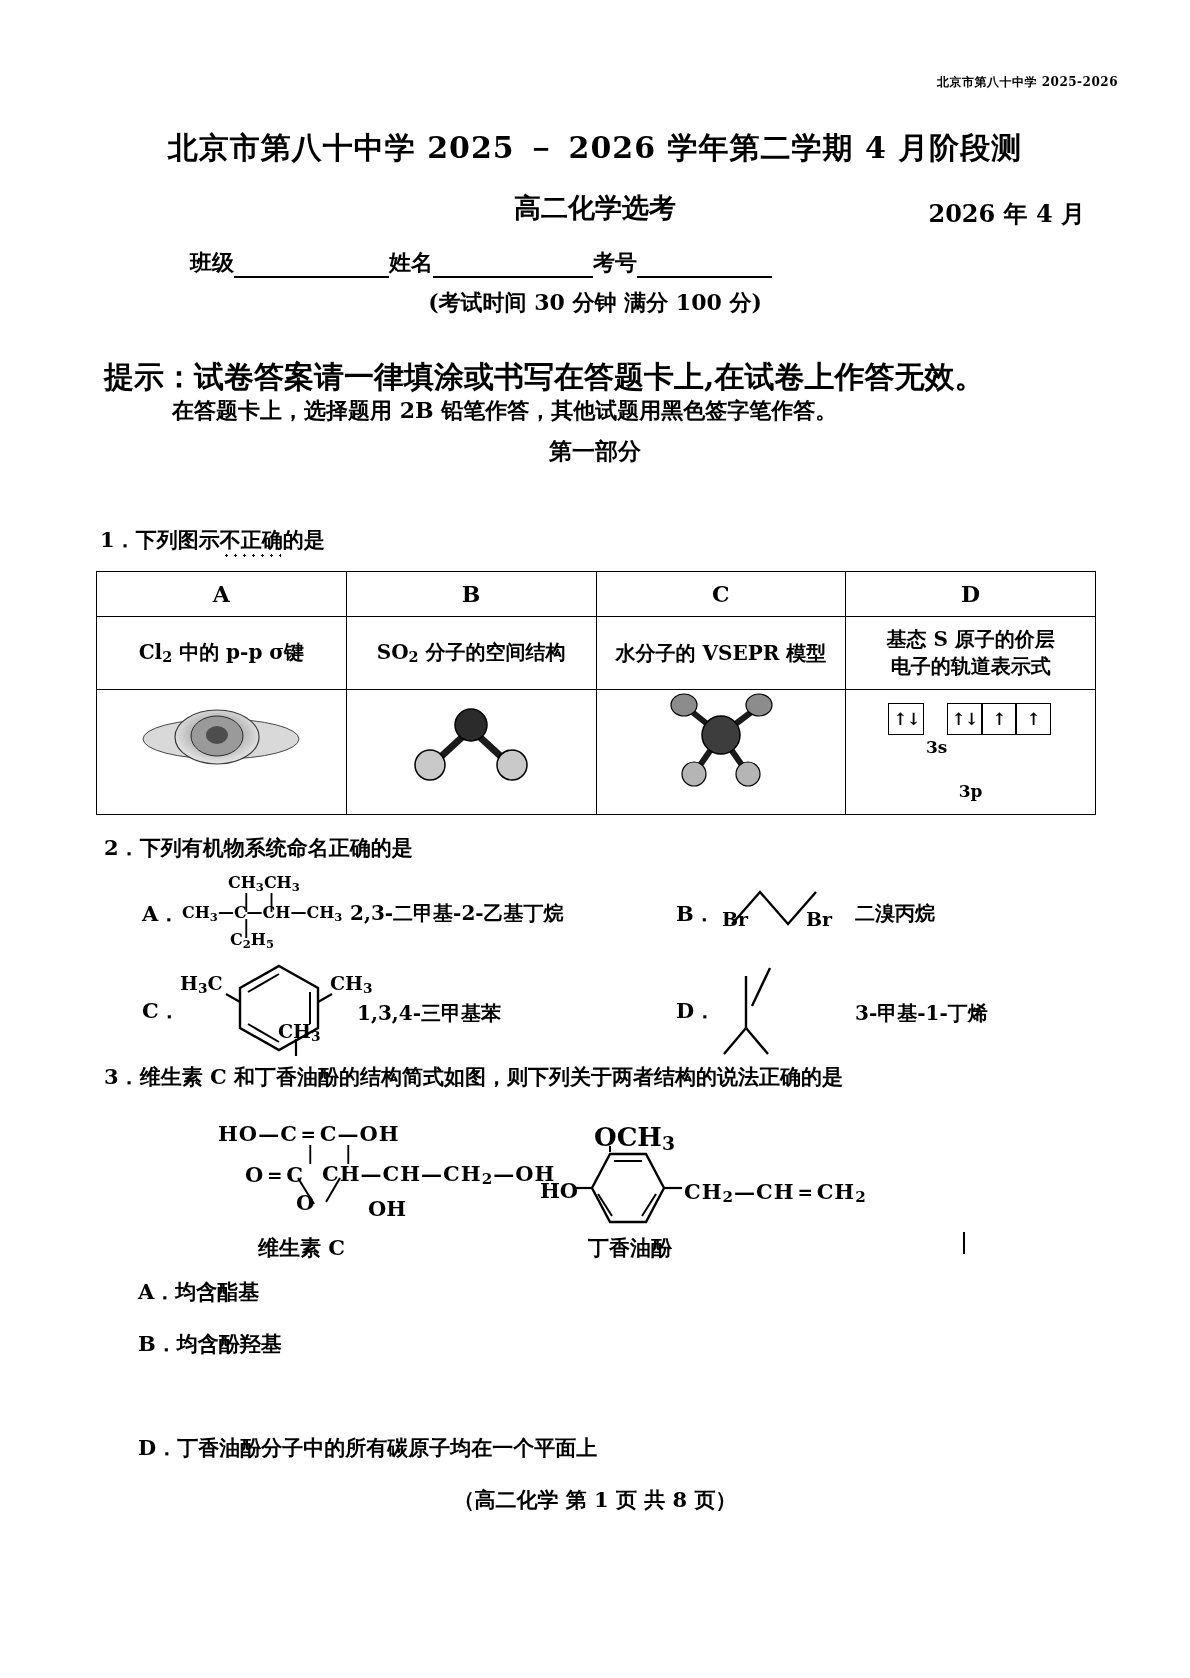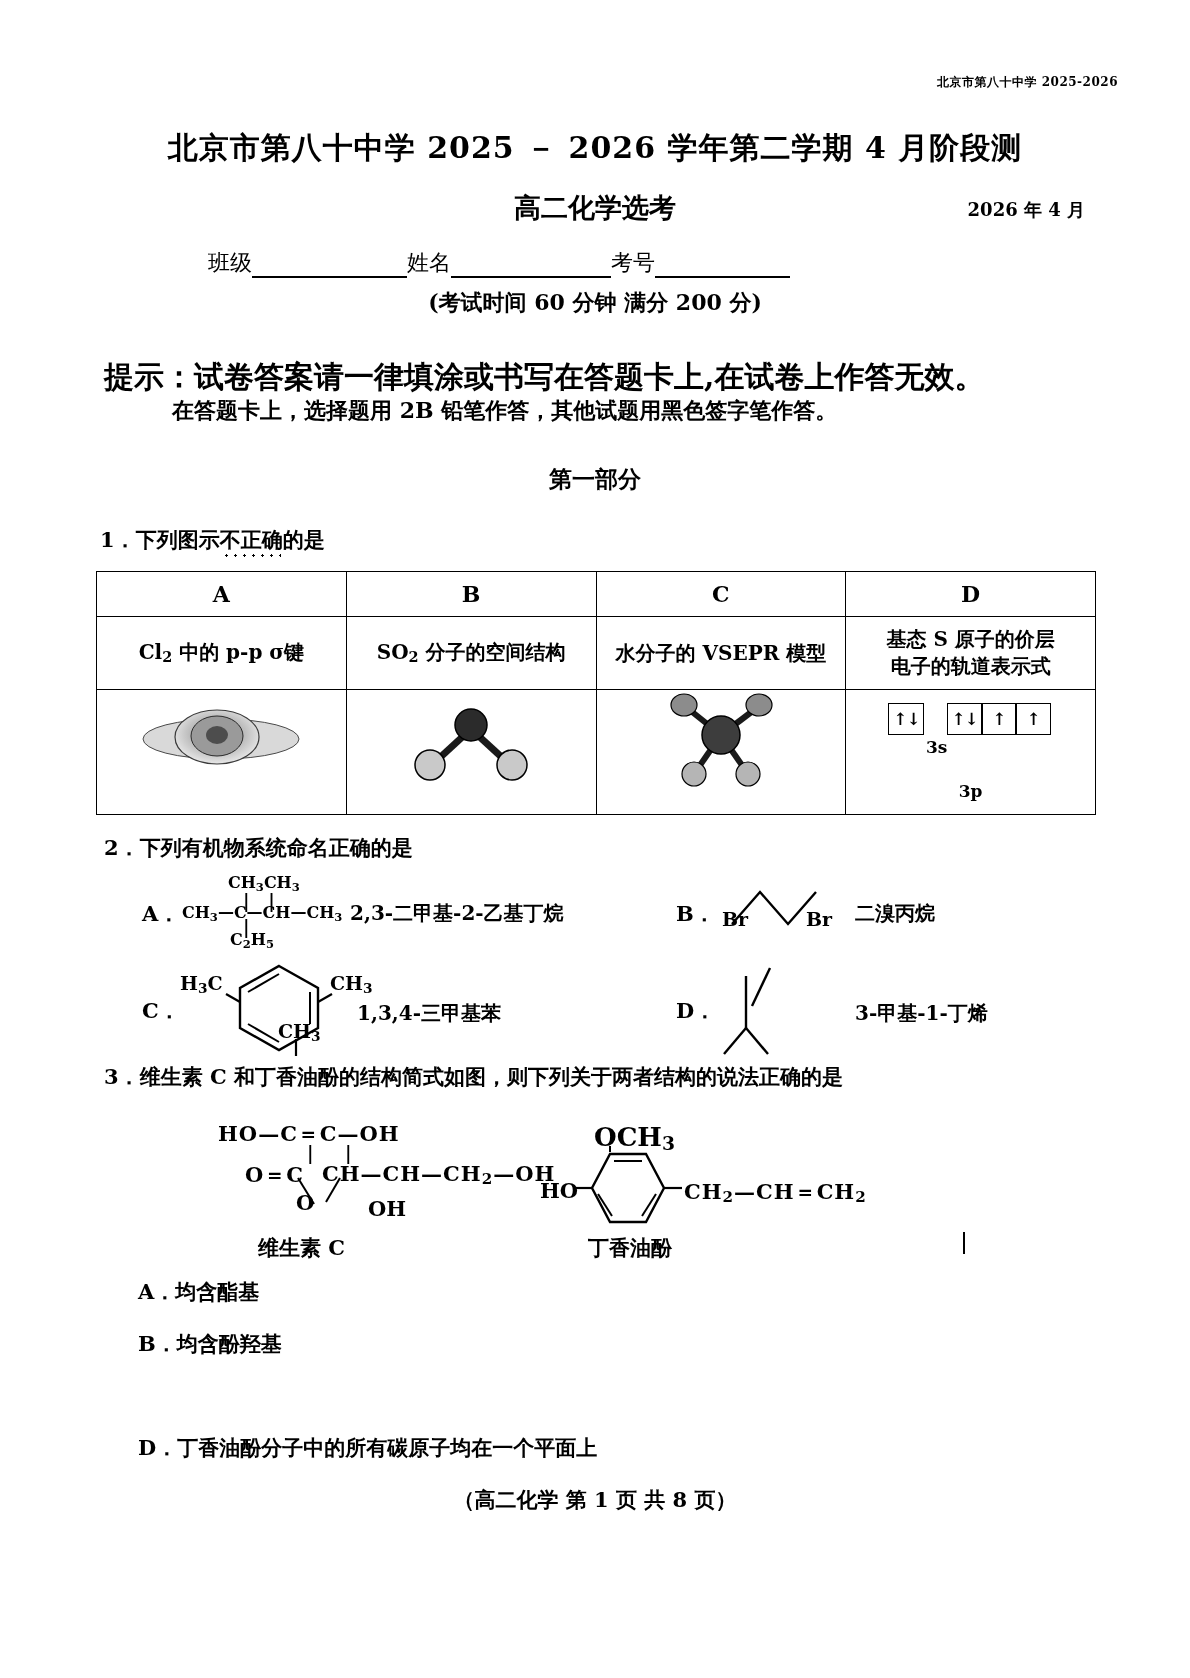--- a/index.html
+++ b/index.html
@@ -47,33 +47,32 @@
     left: 0;
     width: 1190px;
     text-align: center;
     font-size: 27px;
     font-weight: bold;
   }
   .title-date {
     position: absolute;
     top: 198px;
     right: 105px;
-    font-size: 18px;
+    font-size: 24px;
     font-weight: bold;
   }
   
   .idline {
     position: absolute;
     top: 248px;
     left: 190px;
     font-size: 22px;
-    font-weight: normal;
+    font-weight: bold;
     display: flex;
     align-items: flex-end;
-    margin-left: 18px;
   }
   .idline .lbl { white-space: nowrap; }
   .rule {
     display: inline-block;
     border-bottom: 2px solid #000;
     height: 20px;
   }
   .rule.r1 { width: 155px; }
   .rule.r2 { width: 160px; }
   .rule.r3 { width: 135px; }
@@ -102,21 +101,20 @@
     font-weight: bold;
   }
   .part-title {
     position: absolute;
     top: 436px;
     left: 0;
     width: 1190px;
     text-align: center;
     font-size: 23px;
     font-weight: bold;
-    margin-top: 28px;
   }
   .part-desc {
     position: absolute;
     top: 482px;
     left: 104px;
     font-size: 21px;
     font-weight: bold;
   }
   
   .q-stem {
@@ -267,21 +265,21 @@
 
   <div class="idline">
     <span class="lbl">班级</span>
     <span class="rule r1"></span>
     <span class="lbl">姓名</span>
     <span class="rule r2"></span>
     <span class="lbl">考号</span>
     <span class="rule r3"></span>
   </div>
 
-  <div class="exam-meta">(考试时间 60 分钟 满分 200 分)</div>
+  <div class="exam-meta">(考试时间 30 分钟 满分 100 分)</div>
 
   <div class="notice1">提示：试卷答案请一律填涂或书写在答题卡上,在试卷上作答无效。</div>
   <div class="notice2">在答题卡上，选择题用 2B 铅笔作答，其他试题用黑色签字笔作答。</div>
 
   <div class="part-title">第一部分</div>
 
   <div class="q-stem" id="q1-stem">
     <span>1．</span><span>下列图示</span><span class="dotted-emph">不正确</span><span>的是</span>
   </div>
 

